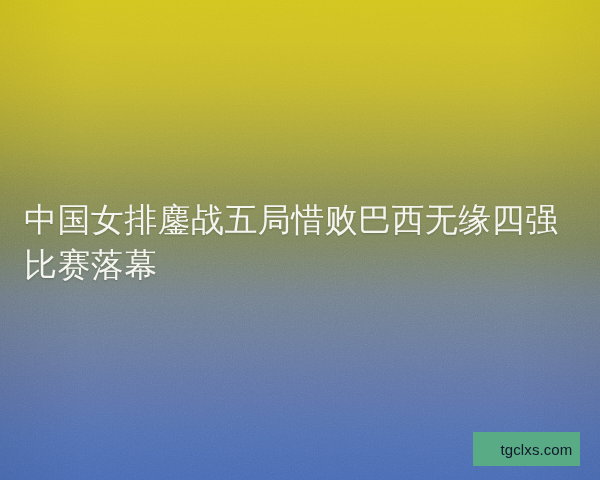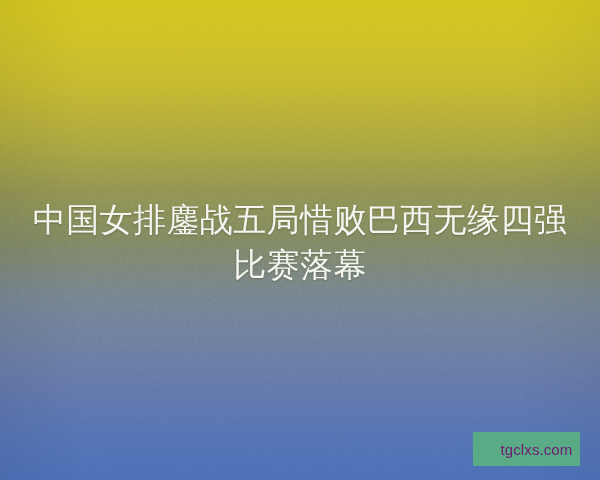--- a/index.html
+++ b/index.html
@@ -62,21 +62,20 @@
   }
 
   
   #headline {
     position: absolute;
     left: 0;
     right: 0;
     top: 197px;
     padding: 0 24px;
     box-sizing: border-box;
-    text-align: center;
     color: #f4f5ef;
     font-size: 33px;
     line-height: 45px;
     font-weight: 300;
     letter-spacing: 0.4px;
     text-shadow: 0 1px 2px rgba(40,46,30,0.30);
     font-family: "DejaVu Sans", "Liberation Sans", sans-serif;
     white-space: normal;
   }
 
@@ -87,21 +86,21 @@
     top: 432px;
     width: 107px;
     height: 34px;
     background: #58ab85;
     display: flex;
     align-items: center;
     justify-content: center;
     box-sizing: border-box;
   }
   #watermark-text {
-    color: #701a75;
+    color: #0f172a;
     font-size: 15px;
     line-height: 1;
     font-weight: 400;
     letter-spacing: 0.1px;
     font-family: "Liberation Sans", "DejaVu Sans", sans-serif;
     margin-left: 20px;
   }
 </style>
 </head>
 <body>

